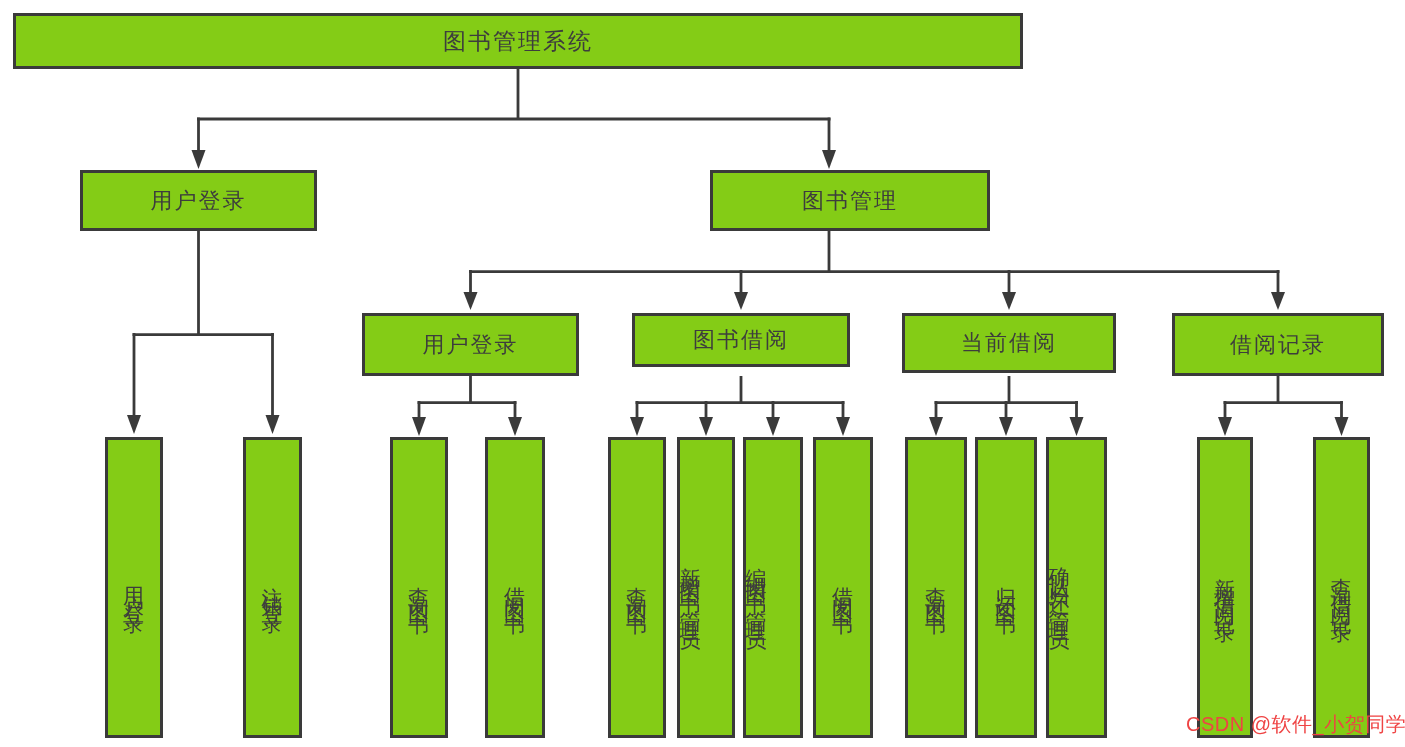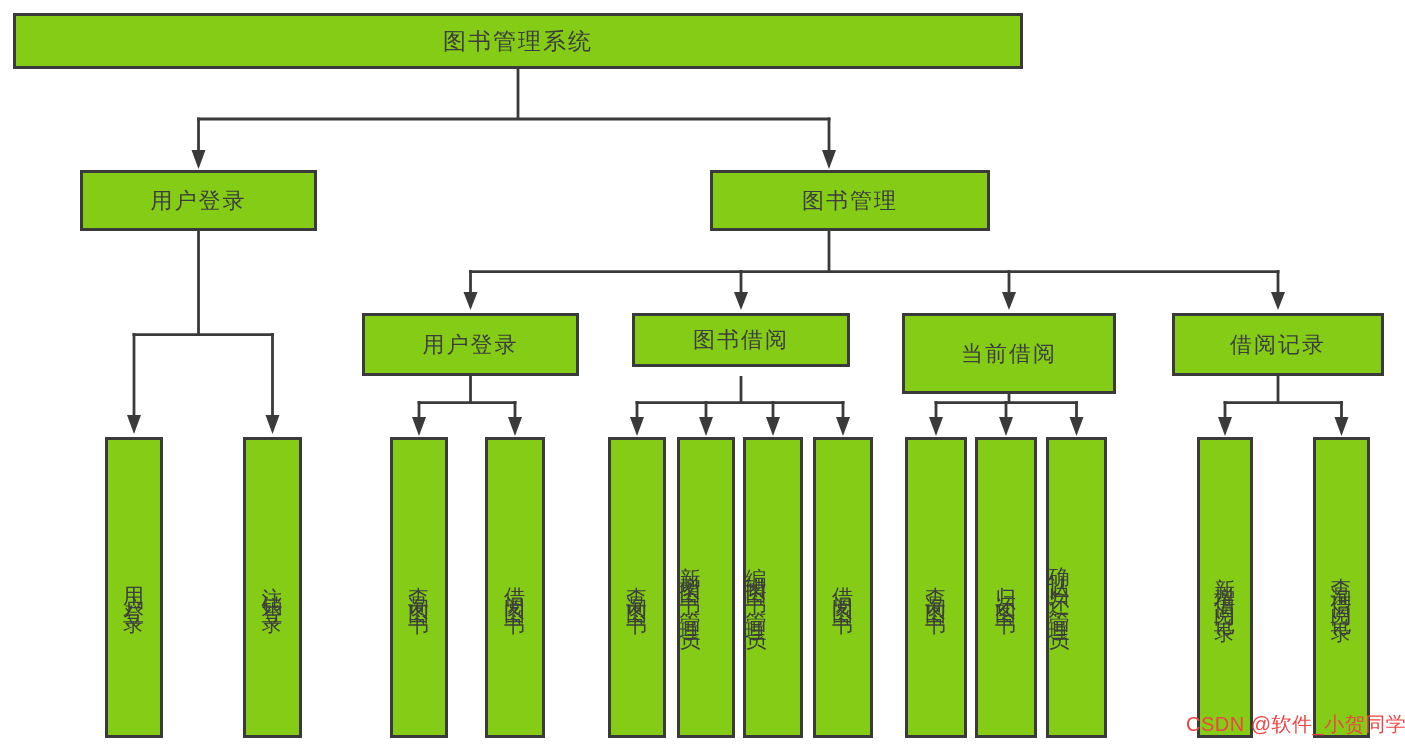--- a/index.html
+++ b/index.html
@@ -39,21 +39,21 @@
     white-space: nowrap;
     color: #3d3d3d;
   }
   .tall.long { justify-content: flex-start; padding-top: 5px; }
   
   #b-root    { left: 13px;   top: 13px;  width: 1010px; height: 56px; }
   #b-login   { left: 80px;   top: 170px; width: 237px;  height: 61px; }
   #b-mgmt    { left: 710px;  top: 170px; width: 280px;  height: 61px; }
   #b-rec     { left: 362px;  top: 313px; width: 217px;  height: 63px; }
   #b-borrow  { left: 632px;  top: 313px; width: 218px;  height: 54px; }
-  #b-current { left: 902px;  top: 313px; width: 214px;  height: 81px; }
+  #b-current { left: 902px;  top: 313px; width: 214px;  height: 60px; }
   #b-history { left: 1172px; top: 313px; width: 212px;  height: 63px; }
   .tall { top: 437px; height: 301px; }
   #t-ulogin   { left: 105px;  width: 58px; }
   #t-ulogout  { left: 243px;  width: 59px; }
   #t-rq       { left: 390px;  width: 58px; }
   #t-rb       { left: 485px;  width: 60px; }
   #t-bq       { left: 608px;  width: 58px; }
   #t-badd     { left: 677px;  width: 58px; }
   #t-bedit    { left: 743px;  width: 60px; }
   #t-bborrow  { left: 813px;  width: 60px; }

